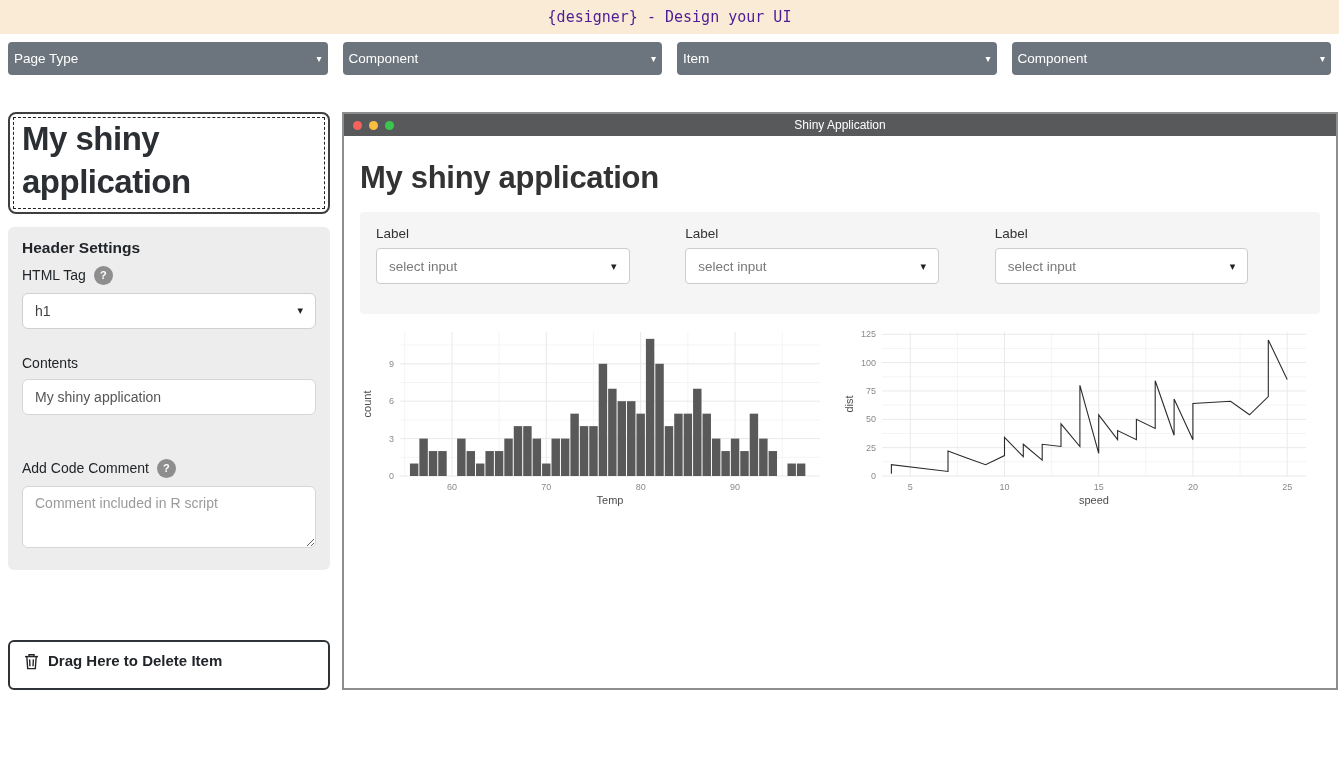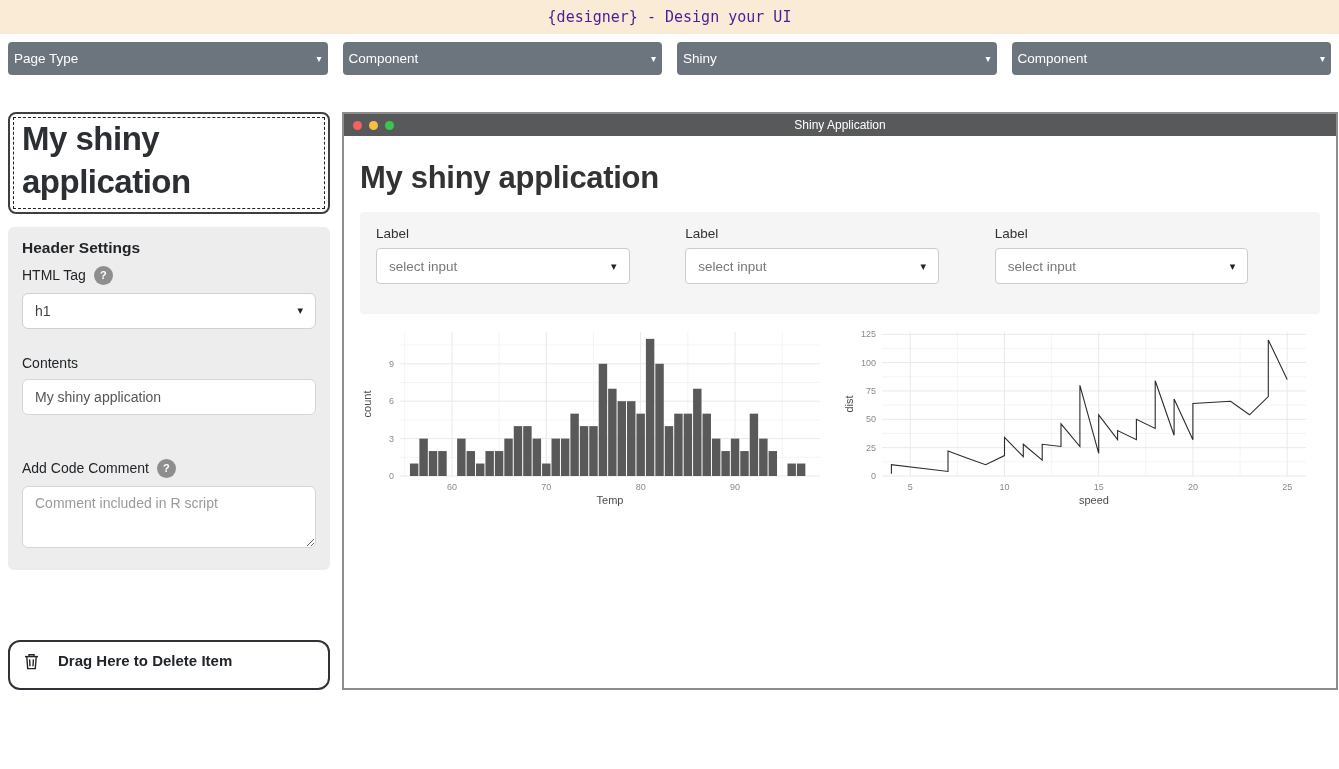--- a/index.html
+++ b/index.html
@@ -43,22 +43,22 @@
   }
   .selectbox .caret { color:#222; font-size:11px; }
   .text-input {
     width:100%; height:36px; border:1px solid #d6d6d6; border-radius:6px; padding:0 12px;
     font-size:14px; color:#555; background:#fff; font-family:inherit;
   }
   .text-input::placeholder, textarea.text-input::placeholder { color:#9a9a9a; }
   textarea.text-input { height:62px; padding-top:8px; resize:both; }
   .sp18 { height:18px; } .sp26 { height:26px; }
   .delete-box {
-    margin-top:auto; border:2px solid #2f3337; border-radius:12px; background:#fff;
-    padding:10px 14px 18px; display:flex; align-items:flex-start; gap:19px;
+    margin-top:auto; border:2px solid #2f3337; border-radius:6px; background:#fff;
+    padding:10px 14px 18px; display:flex; align-items:flex-start; gap:9px;
     font-weight:700; font-size:15px; color:#212529;
   }
   .delete-box svg { margin-top:1px; }
   
   .window { flex:1; margin-left:12px; border:2px solid #8d8d8d; background:#fff; display:flex; flex-direction:column; }
   .titlebar { height:22px; background:#58595b; display:flex; align-items:center; position:relative; padding:0 9px; flex:none; }
   .lights { display:flex; gap:7px; z-index:1; }
   .light { width:9px; height:9px; border-radius:50%; }
   .light.red { background:#f4635e; } .light.yellow { background:#fcbd41; } .light.green { background:#3bc64d; }
   .titlebar .wtitle { position:absolute; left:0; right:0; text-align:center; color:#fff; font-size:12px; }
@@ -80,21 +80,21 @@
 <div class="toolbar">
   <button class="tbtn">
     <span>Page Type</span>
     <span class="caret">▾</span>
   </button>
   <button class="tbtn">
     <span>Component</span>
     <span class="caret">▾</span>
   </button>
   <button class="tbtn">
-    <span>Shiny</span>
+    <span>Item</span>
     <span class="caret">▾</span>
   </button>
   <button class="tbtn">
     <span>Component</span>
     <span class="caret">▾</span>
   </button>
 </div>
 
 <div class="layout">
 

